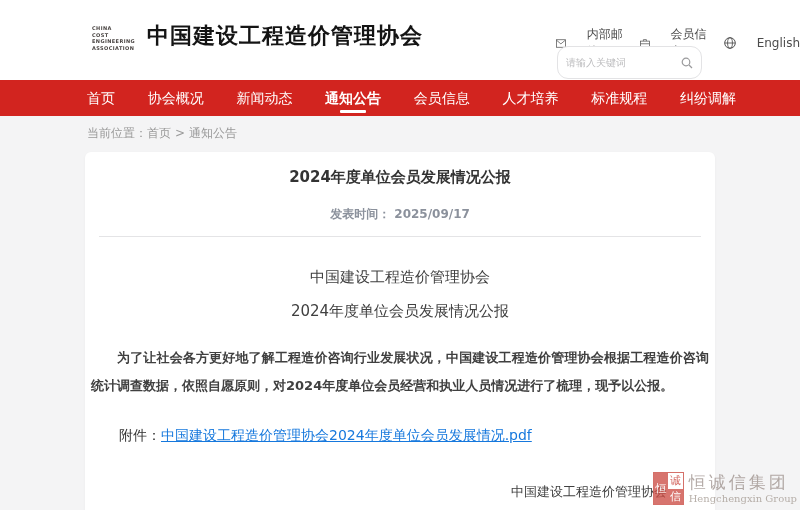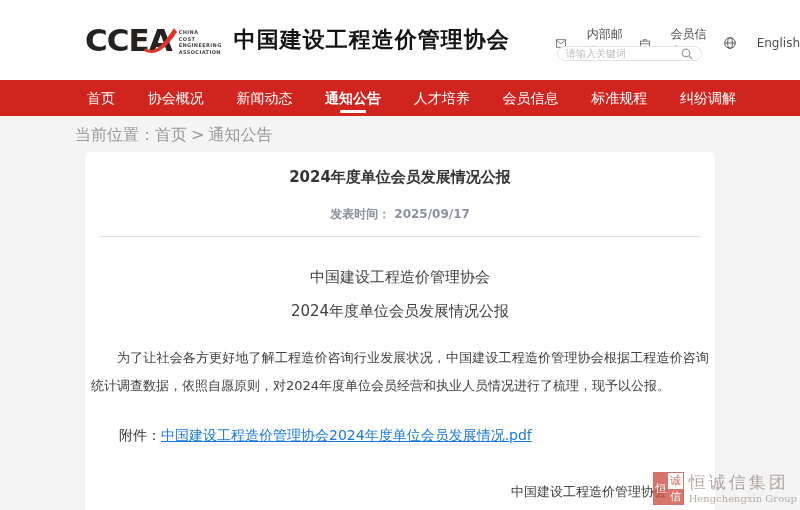--- a/index.html
+++ b/index.html
@@ -44,21 +44,21 @@
     position:absolute; left:556px; top:26px;
     display:flex; align-items:center; gap:17px;
     font-size:12px; color:#4c4c4c;
   }
   .utility-link { display:flex; align-items:center; gap:21px; cursor:pointer; }
   .utility-link svg { display:block; }
 
   
   .search-box {
     position:absolute; left:557px; top:46px;
-    width:145px; height:15px;
+    width:145px; height:33px;
     border:1px solid #e3e3e5; border-radius:11px;
     background:#fff;
     display:flex; align-items:center; padding:0 8px;gap:9px;
   }
   .search-box input {
     flex:1; border:none; outline:none; font-size:10px; color:#666;
     background:transparent; min-width:0;
     font-family:"DejaVu Sans","Liberation Sans",sans-serif;
   }
   .search-box input::placeholder { color:#bdbdbf; }
@@ -78,22 +78,22 @@
     cursor:pointer; padding:0 2px; line-height:36px; height:36px;
   }
   .nav-item.active { font-weight:700; }
   .nav-item.active::after {
     content:""; position:absolute; left:50%; transform:translateX(-50%);
     bottom:3px; width:26px; height:3px; background:#ffffff; border-radius:1px;
   }
 
   
   .breadcrumb {
-    position:absolute; top:125px; left:75px;
-    font-size:16px; color:#999;
+    position:absolute; top:125px; left:87px;
+    font-size:12px; color:#999;
   }
   .breadcrumb .crumb { cursor:pointer; }
   .breadcrumb .sep { margin:0 4px; }
 
   
   .card {
     position:absolute; left:85px; top:152px; width:630px; height:358px;
     background:#ffffff; border-radius:6px 6px 0 0;
     box-shadow:0 1px 3px rgba(0,0,0,0.04);
   }
@@ -107,21 +107,21 @@
   }
   .card-divider {
     margin:13px 14px 0 14px; border-top:1px solid #e4e4e6; height:0;
   }
   .doc-heading { text-align:center; font-size:15px; color:#404040; }
   .doc-heading.l1 { margin-top:31px; }
   .doc-heading.l2 { margin-top:15px; }
   .doc-paragraph {
     margin:23px 6px 0 6px;
     font-size:13px; line-height:28px; color:#404040;
-    text-indent:2em; text-align:justify;
+    text-indent:2em; text-align:justify;font-weight:bold;
   }
   .doc-attachment {
     margin:27px 6px 0 6px; text-indent:2em;
     font-size:14px; color:#333;
   }
   .doc-attachment a {
     color:#1678dd; text-decoration:underline; cursor:pointer;
   }
   .doc-signature {
     margin:34px 48px 0 auto; width:max-content;
@@ -154,26 +154,20 @@
     margin-top:3px;
     font-family:"DejaVu Serif","Liberation Serif",serif;
     font-size:10px; color:#a49a92;text-align:center;
   }
 </style>
 </head>
 <body>
 
 <div class="header">
   <div class="logo-wrap">
-    <div class="logo-acronym">
-      <span>CCEA</span>
-      <svg class="logo-swoosh" viewBox="0 0 34 32">
-        <path d="M1 24 C 9 29, 16 26, 30 4 L 33 8 C 20 28, 10 32, 0 27 Z" fill="#e0332a"></path>
-      </svg>
-    </div>
     <div class="logo-sub">
       <div>CHINA</div>
       <div>COST</div>
       <div>ENGINEERING</div>
       <div>ASSOCIATION</div>
     </div>
     <div class="site-title">中国建设工程造价管理协会</div>
   </div>
 
   <div class="utility">
@@ -210,22 +204,22 @@
     </svg>
   </div>
 </div>
 
 <div class="nav">
   <div class="nav-inner">
     <span class="nav-item">首页</span>
     <span class="nav-item">协会概况</span>
     <span class="nav-item">新闻动态</span>
     <span class="nav-item active">通知公告</span>
+    <span class="nav-item">会员信息</span>
     <span class="nav-item">人才培养</span>
-    <span class="nav-item">会员信息</span>
     <span class="nav-item">标准规程</span>
     <span class="nav-item">纠纷调解</span>
   </div>
 </div>
 
 <div class="breadcrumb">
   <span>当前位置：</span><span class="crumb">首页</span><span class="sep">&gt;</span><span class="crumb">通知公告</span>
 </div>
 
 <div class="card">

